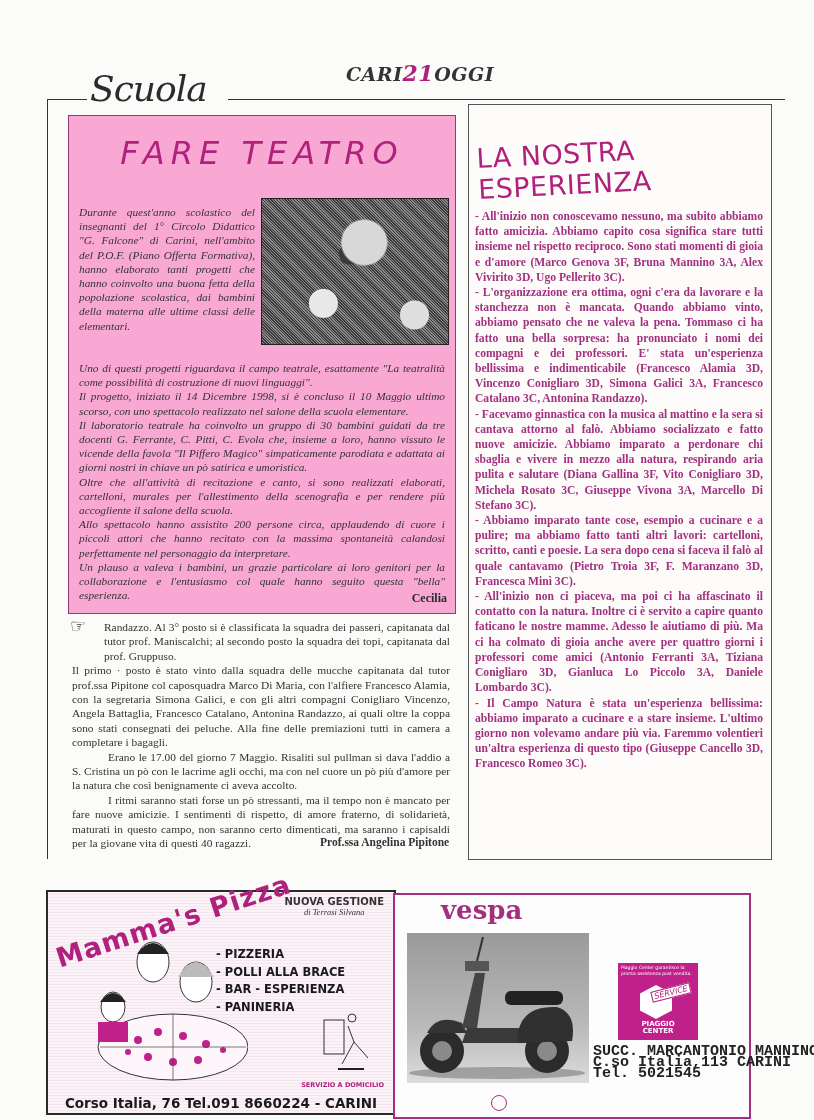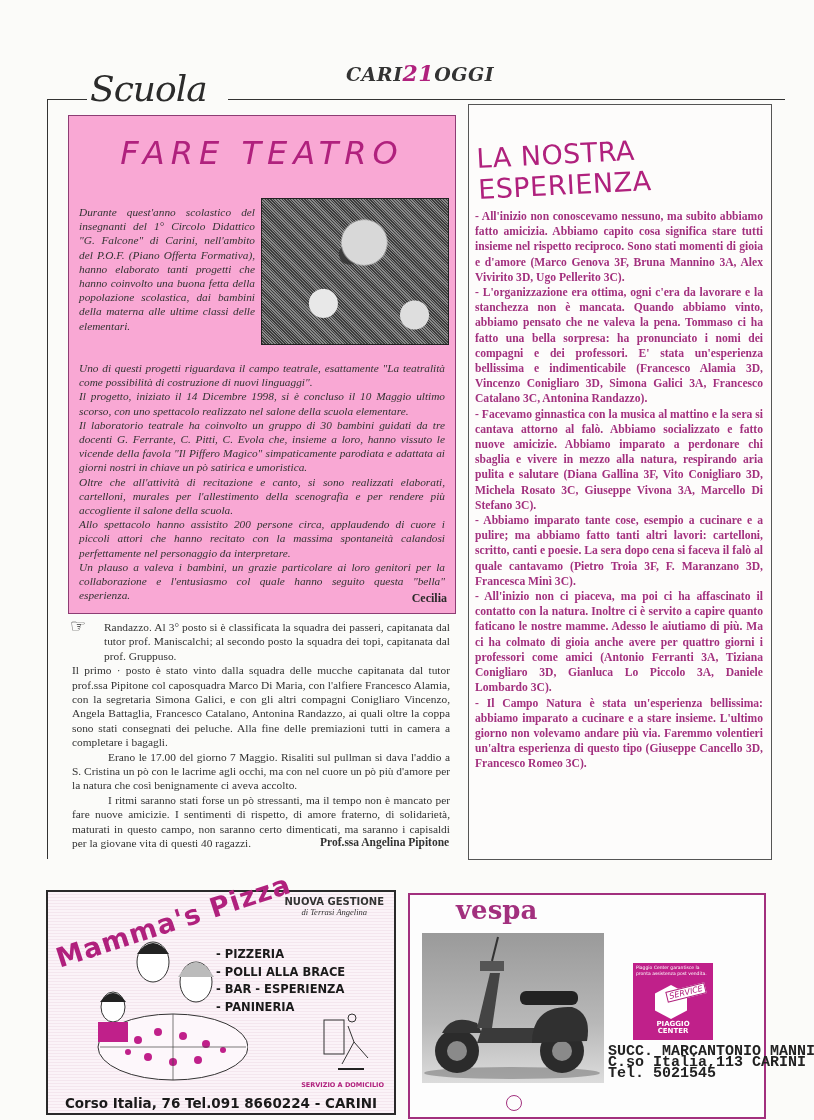--- a/index.html
+++ b/index.html
@@ -109,21 +109,21 @@
   #pizza-delivery-label {
     position: absolute; right: 10px; top: 189px; font-family: "DejaVu Sans", sans-serif;
     font-weight: bold; font-size: 6.5px; color: #b0217d;
   }
   #pizza-address {
     position: absolute; left: 0; right: 0; bottom: 2px; text-align: center;
     font-family: "DejaVu Sans", sans-serif; font-weight: bold; font-size: 13.5px; color: #1a1a1a;
   }
 
   #vespa-ad {
-    left: 408px; top: 893px; width: 354px; height: 222px;
+    left: 393px; top: 893px; width: 354px; height: 222px;
     border: 2px solid #a2307e; background: #fdfdfd;
   }
   #vespa-brand {
     position: absolute; left: 46px; top: 0px; font-family: "DejaVu Serif", serif;
     font-weight: bold; font-size: 26px; color: #a2307e;
   }
   #vespa-photo {
     position: absolute; left: 12px; top: 38px; width: 182px; height: 150px;
     background: linear-gradient(180deg, #9a9a9a 0%, #b8b8b8 60%, #dcdcdc 100%);
   }
@@ -220,21 +220,21 @@
     <path d="M59 22 Q75 0 91 22" fill="#222"></path>
     <ellipse cx="118" cy="50" rx="16" ry="20" fill="#fff" stroke="#333"></ellipse>
     <path d="M100 45 Q118 15 136 45" fill="#bbb"></path>
     <ellipse cx="35" cy="75" rx="12" ry="15" fill="#fff" stroke="#333"></ellipse>
     <path d="M22 70 Q35 52 48 70" fill="#222"></path>
     <path d="M20 90 L50 90 L50 110 L20 110 Z" fill="#c0208a"></path>
   </svg>
   <div id="pizza-brand">Mamma's Pizza</div>
   <div id="pizza-mgmt">
     <div id="pizza-mgmt-title">NUOVA GESTIONE</div>
-    <div id="pizza-mgmt-owner">di Terrasi Angelina</div>
+    <div id="pizza-mgmt-owner">di Terrasi Silvana</div>
   </div>
   <div id="pizza-services">
     <div>- PIZZERIA</div>
     <div>- POLLI ALLA BRACE</div>
     <div>- BAR - ESPERIENZA</div>
     <div>- PANINERIA</div>
   </div>
   <svg id="delivery-illustration" viewBox="0 0 60 62">
     <rect x="6" y="8" width="20" height="34" fill="none" stroke="#333"></rect>
     <circle cx="34" cy="6" r="4" fill="none" stroke="#333"></circle>

